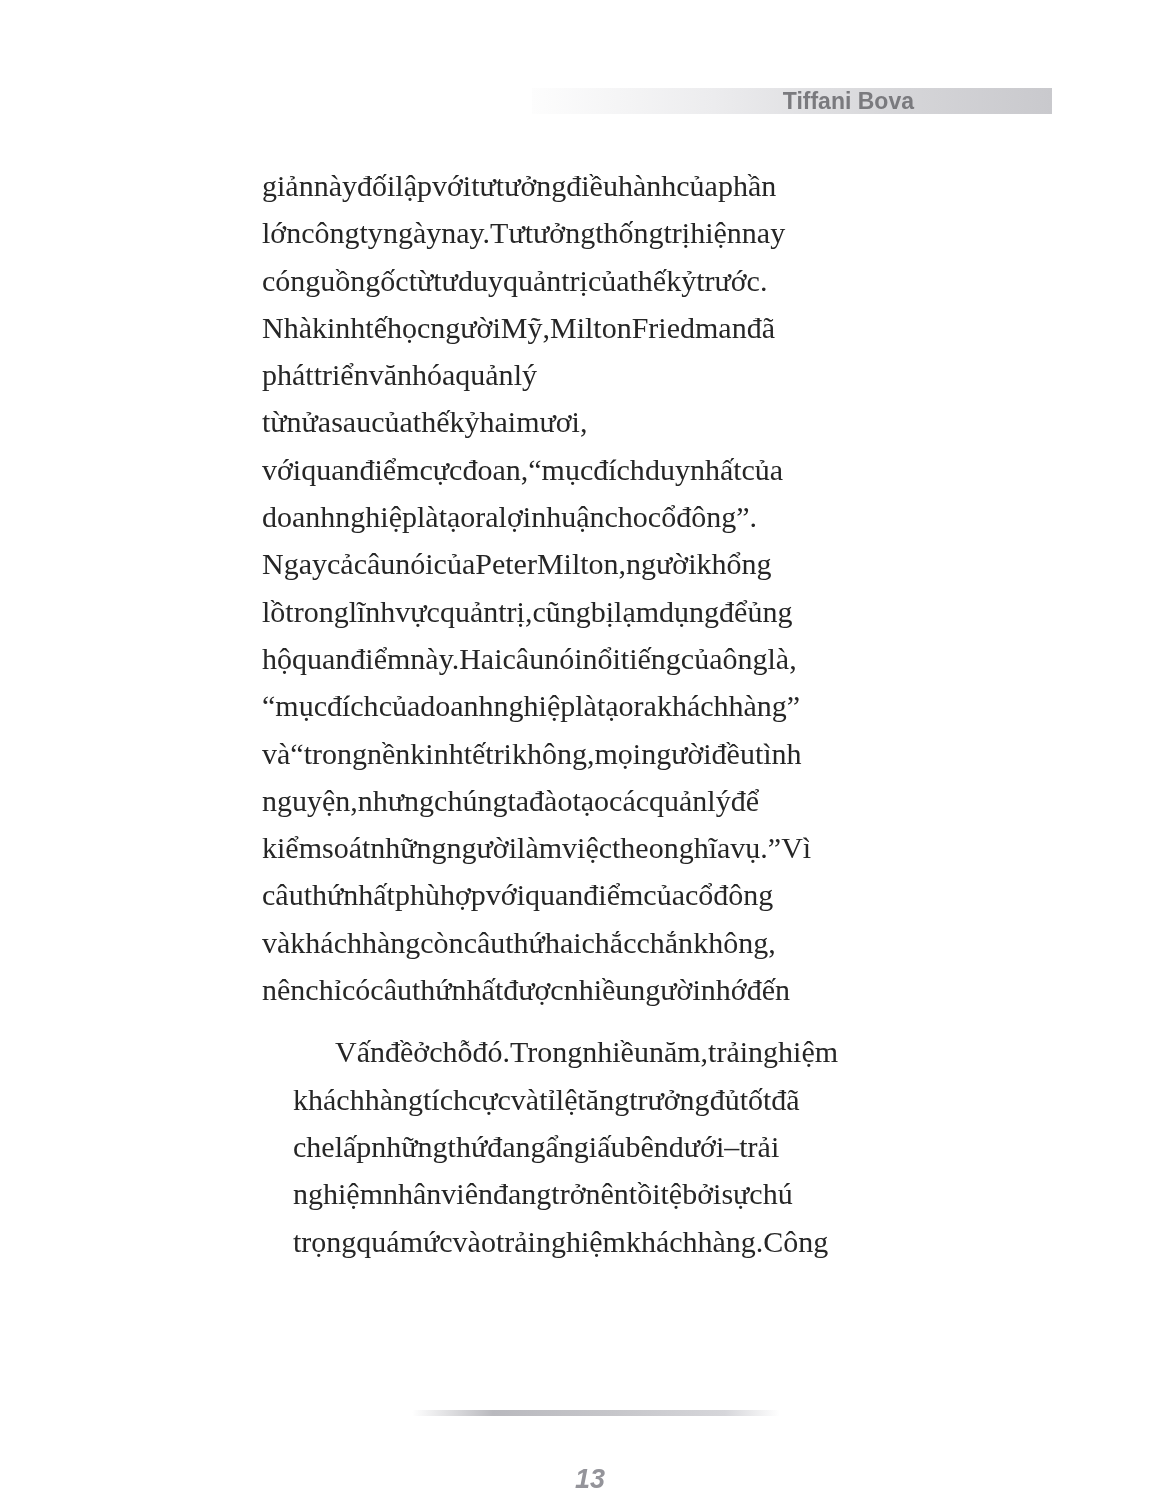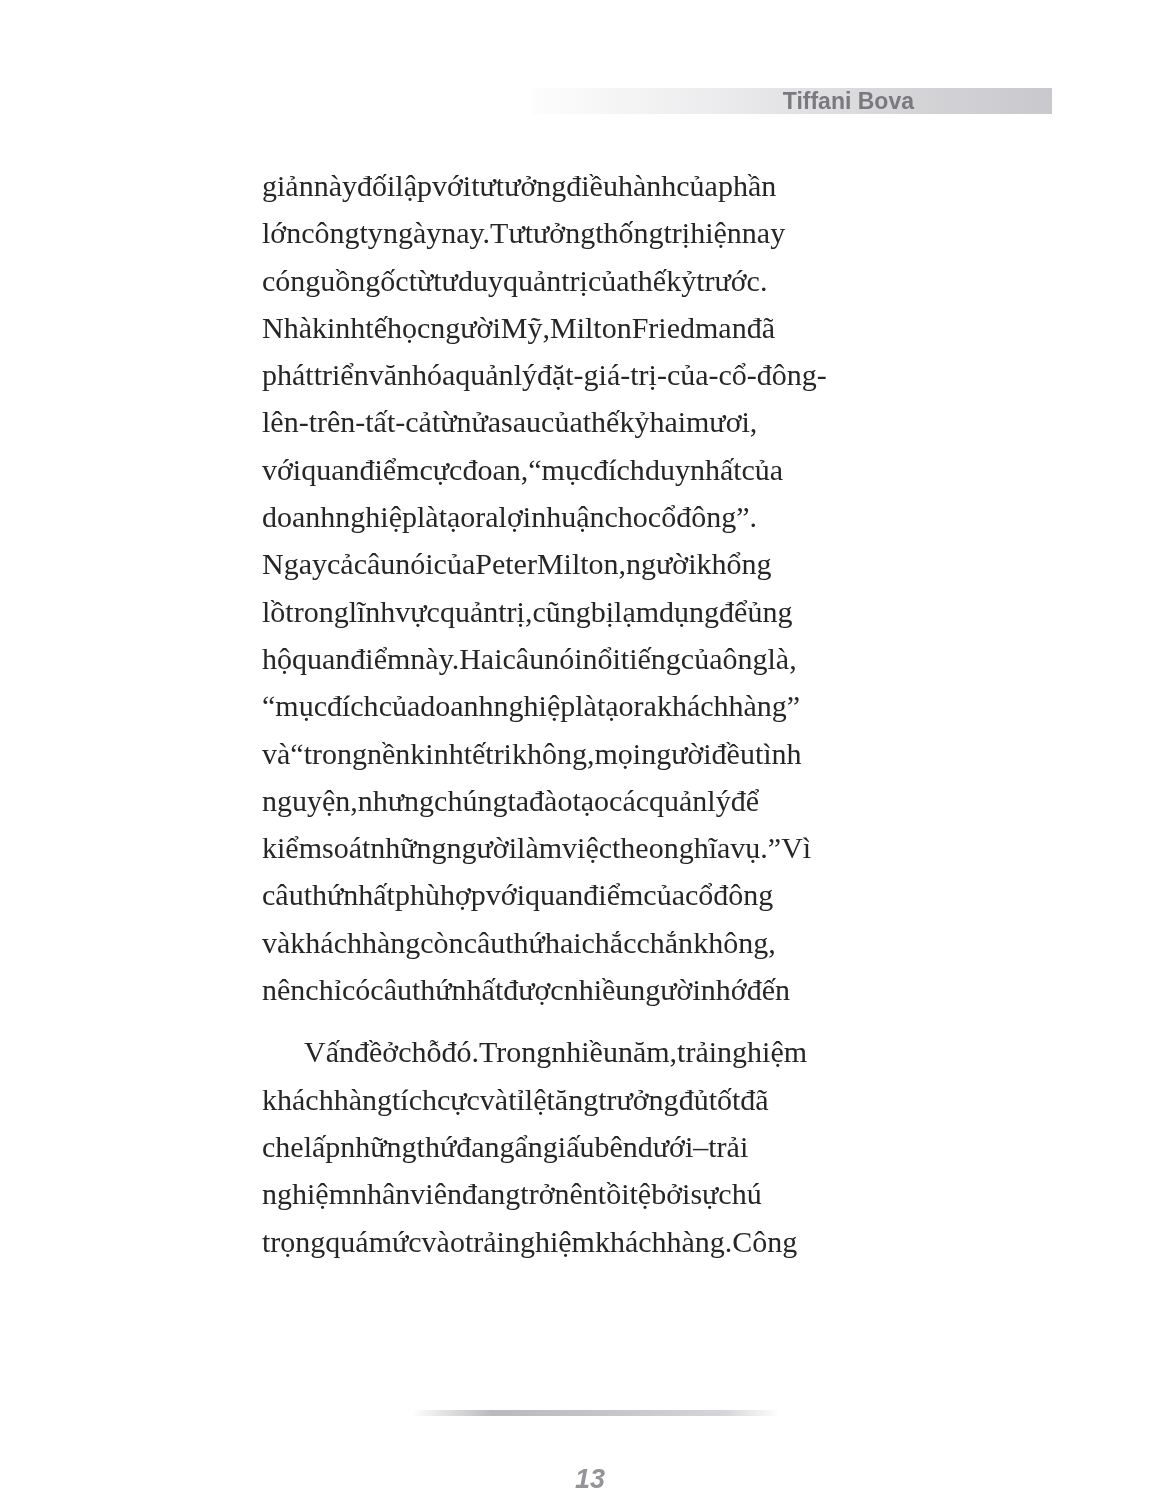--- a/index.html
+++ b/index.html
@@ -48,21 +48,21 @@
   .body-text {
     position: absolute;
     left: 262px;
     top: 162px;
     width: 646px;
     color: var(--body-text, #262626);
     font-size: 30px;
     line-height: 47.3px;
   }
   .paragraph { margin: 0; }
-  .paragraph + .paragraph { margin-top: 15px; }
+  .paragraph + .paragraph { margin-top: 15px; margin-left: 31px; }
   .line {
     white-space: nowrap;
   }
   .line.justify {
     display: flex;
     justify-content: flex-start;
     white-space: normal;
   }
   .line.indent {
     padding-left: 42px;
@@ -160,24 +160,22 @@
           <span>Friedman</span>
           <span>đã</span>
         </div>
         <div class="line justify">
           <span>phát</span>
           <span>triển</span>
           <span>văn</span>
           <span>hóa</span>
           <span>quản</span>
           <span>lý</span>
-          <span>đặt-giá-trị-của-cổ-đông-</span>
-        </div>
-        <div class="line justify">
-          <span>lên-trên-tất-cả</span>
+        </div>
+        <div class="line justify">
           <span>từ</span>
           <span>nửa</span>
           <span>sau</span>
           <span>của</span>
           <span>thế</span>
           <span>kỷ</span>
           <span>hai</span>
           <span>mươi,</span>
         </div>
         <div class="line justify">

